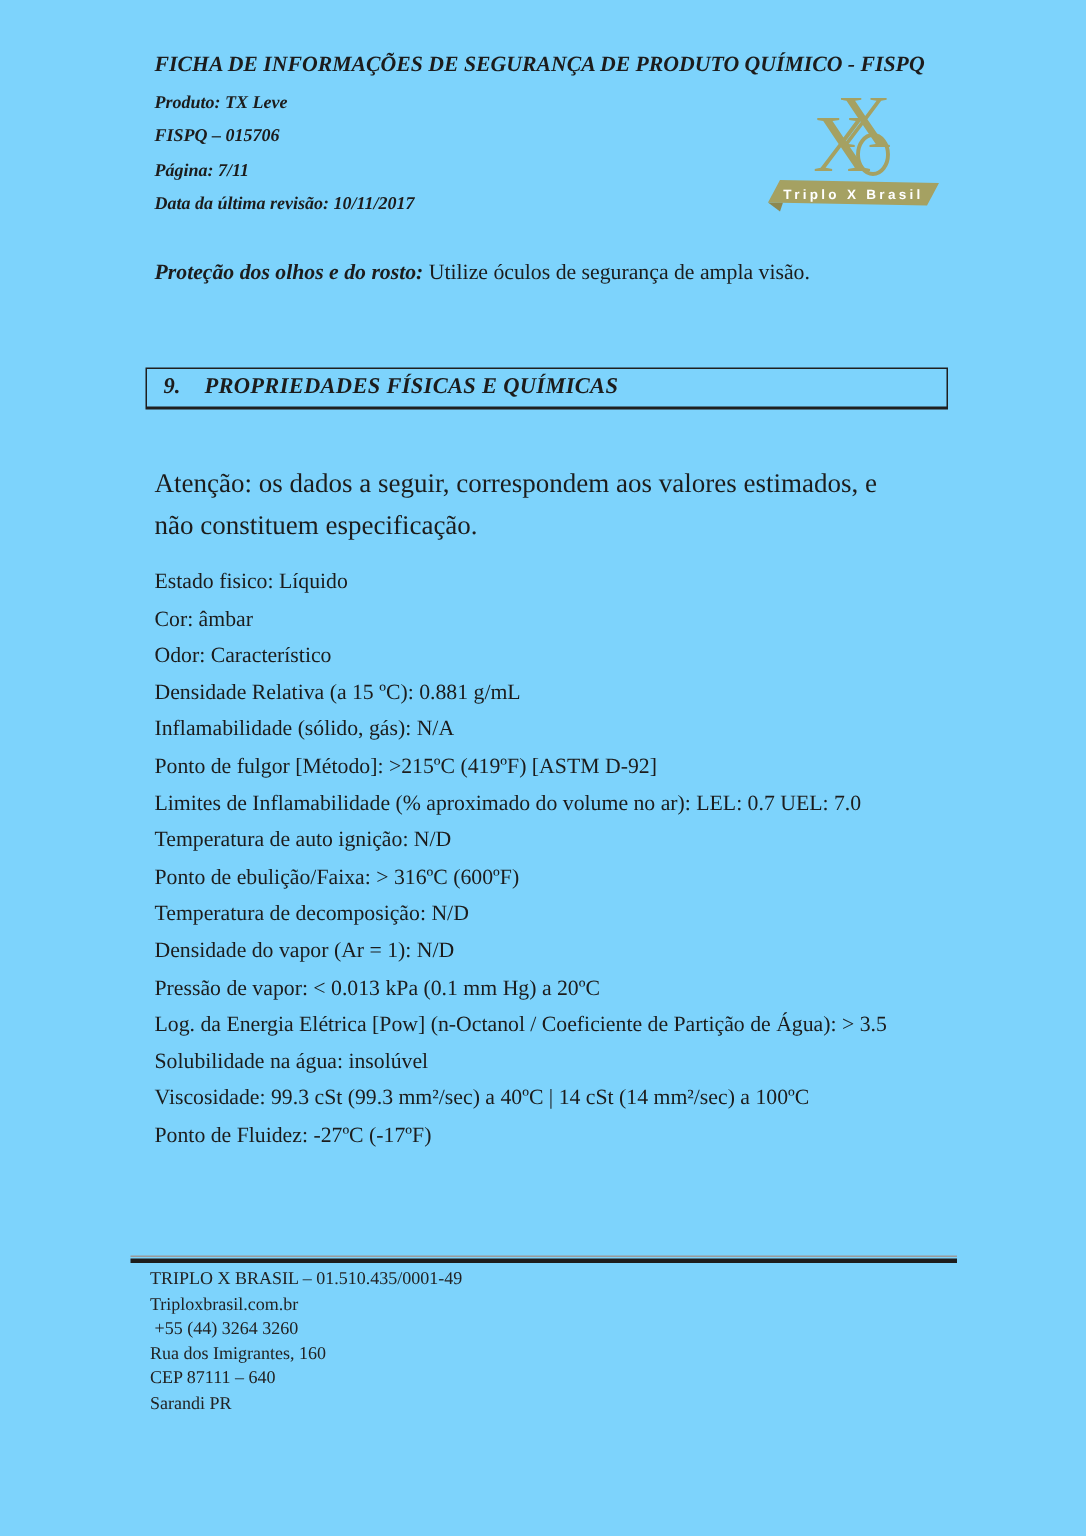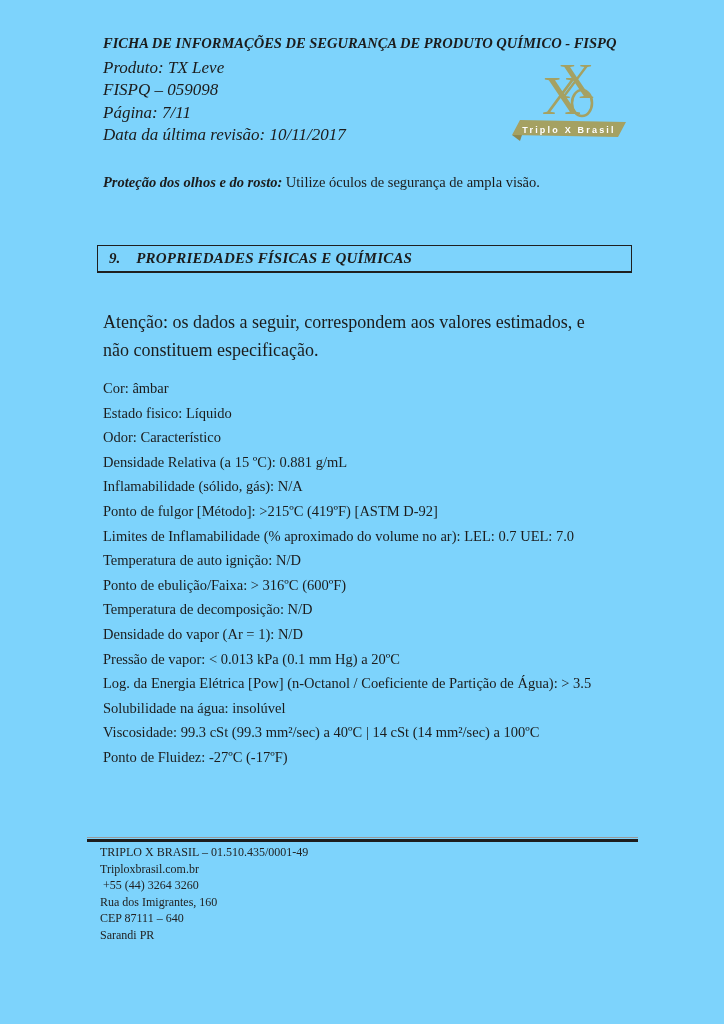--- a/index.html
+++ b/index.html
@@ -12,21 +12,21 @@
     overflow:hidden;
     margin:0 auto;
   }
   
   .doc-header{position:absolute;left:103px;top:34px;width:470px;}
   .doc-title{
     font-size:14.5px;font-weight:bold;font-style:italic;
     line-height:18px;margin-bottom:5px;white-space:nowrap;
   }
   .doc-header-line{
-    font-size:17px;font-weight:normal;font-style:italic;
+    font-size:12px;font-weight:bold;font-style:italic;
     line-height:22.3px;white-space:nowrap;
   }
   
   .logo-wrap{position:absolute;left:512px;top:46px;width:120px;height:96px;}
   
   .protection-line{
     position:absolute;left:103px;top:172px;
     font-size:14.5px;line-height:20px;white-space:nowrap;text-align:right;
   }
   .protection-label{font-weight:bold;font-style:italic;}
@@ -66,21 +66,21 @@
   }
 </style>
 </head>
 <body>
 
 <div class="page">
 
   <div class="doc-header">
     <div class="doc-title">FICHA DE INFORMAÇÕES DE SEGURANÇA DE PRODUTO QUÍMICO - FISPQ</div>
     <div class="doc-header-line">Produto: TX Leve</div>
-    <div class="doc-header-line">FISPQ – 059098</div>
+    <div class="doc-header-line">FISPQ – 015706</div>
     <div class="doc-header-line">Página: 7/11</div>
     <div class="doc-header-line">Data da última revisão: 10/11/2017</div>
   </div>
 
   <div class="logo-wrap">
     <svg width="120" height="96" viewBox="0 0 120 96" aria-hidden="true">
       <text x="46" y="52" font-size="50" font-family="Liberation Serif, DejaVu Serif, serif" fill="#a5a162">X</text>
       <ellipse cx="70" cy="57" rx="10" ry="13" fill="none" stroke="#a5a162" stroke-width="2.6"></ellipse>
       <text x="30" y="68" font-size="54" font-family="Liberation Serif, DejaVu Serif, serif" fill="#a5a162">X</text>
       <polygon points="0,89 8,95 10,89" fill="#8c8850"></polygon>
@@ -94,22 +94,22 @@
   </div>
 
   <div class="section-box">
     <span class="section-number">9.</span>
     <span class="section-title">PROPRIEDADES FÍSICAS E QUÍMICAS</span>
   </div>
 
   <div class="notice">Atenção: os dados a seguir, correspondem aos valores estimados, e não constituem especificação.</div>
 
   <div class="properties">
+    <div class="property-line">Estado fisico: Líquido</div>
     <div class="property-line">Cor: âmbar</div>
-    <div class="property-line">Estado fisico: Líquido</div>
     <div class="property-line">Odor: Característico</div>
     <div class="property-line">Densidade Relativa (a 15 ºC): 0.881 g/mL</div>
     <div class="property-line">Inflamabilidade (sólido, gás): N/A</div>
     <div class="property-line">Ponto de fulgor [Método]: &gt;215ºC (419ºF) [ASTM D-92]</div>
     <div class="property-line">Limites de Inflamabilidade (% aproximado do volume no ar): LEL: 0.7 UEL: 7.0</div>
     <div class="property-line">Temperatura de auto ignição: N/D</div>
     <div class="property-line">Ponto de ebulição/Faixa: &gt; 316ºC (600ºF)</div>
     <div class="property-line">Temperatura de decomposição: N/D</div>
     <div class="property-line">Densidade do vapor (Ar = 1): N/D</div>
     <div class="property-line">Pressão de vapor: &lt; 0.013 kPa (0.1 mm Hg) a 20ºC</div>

